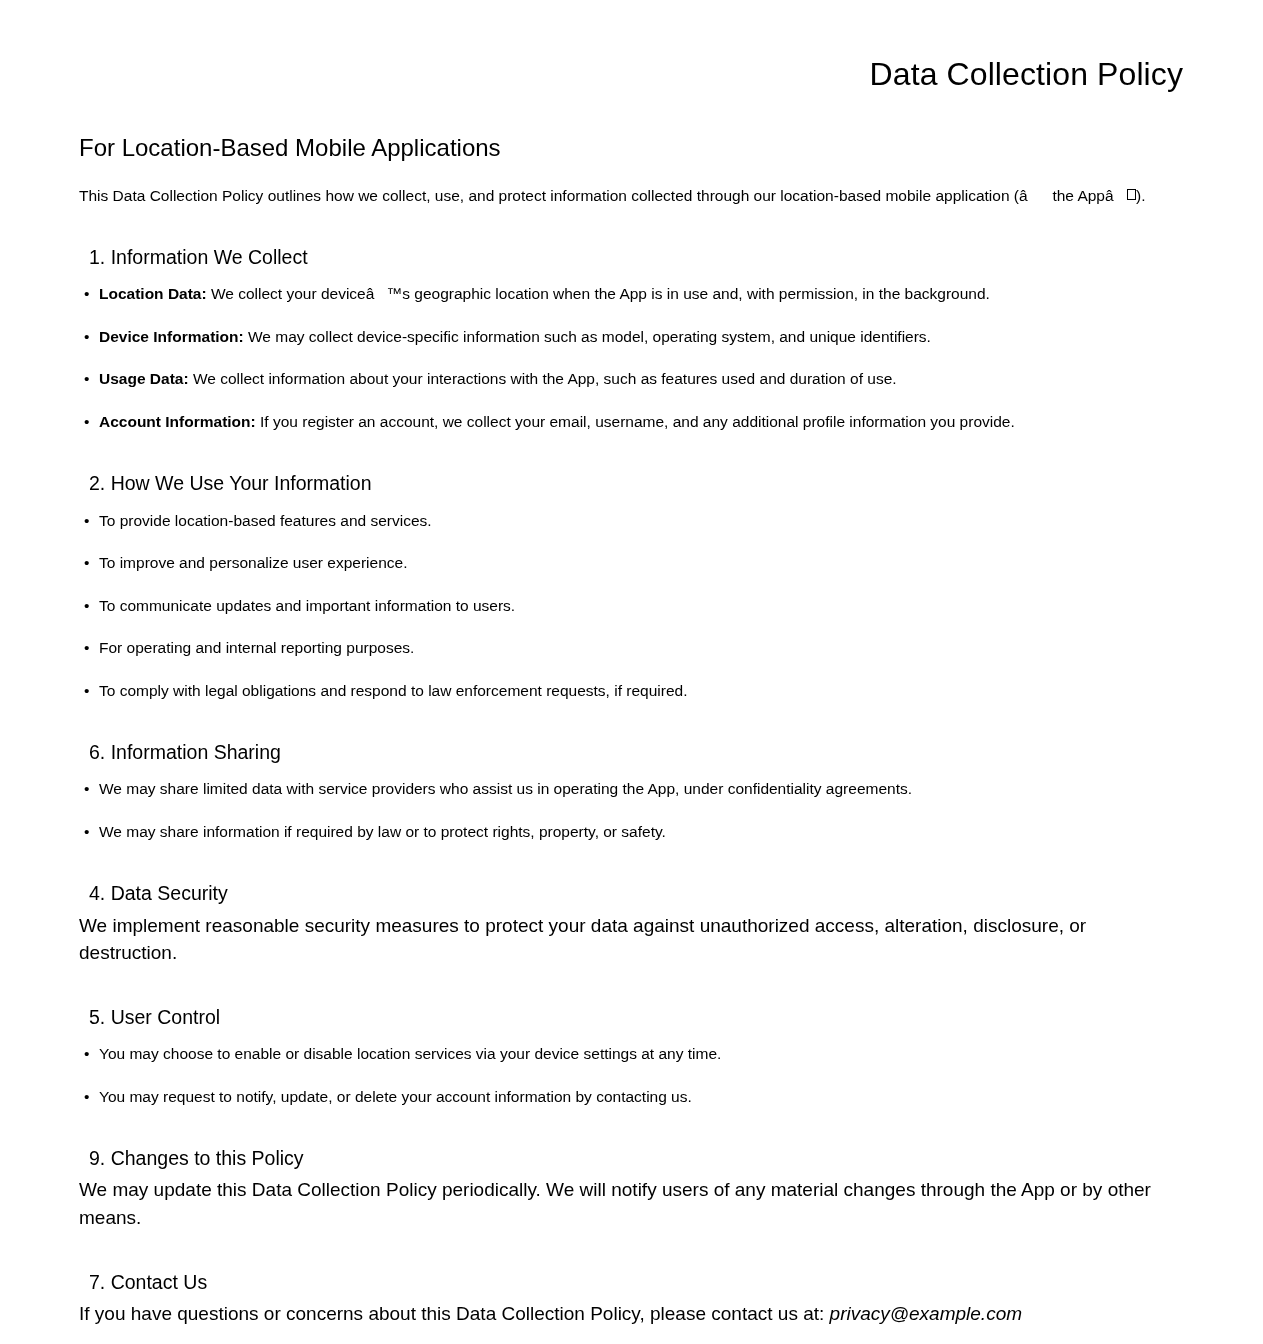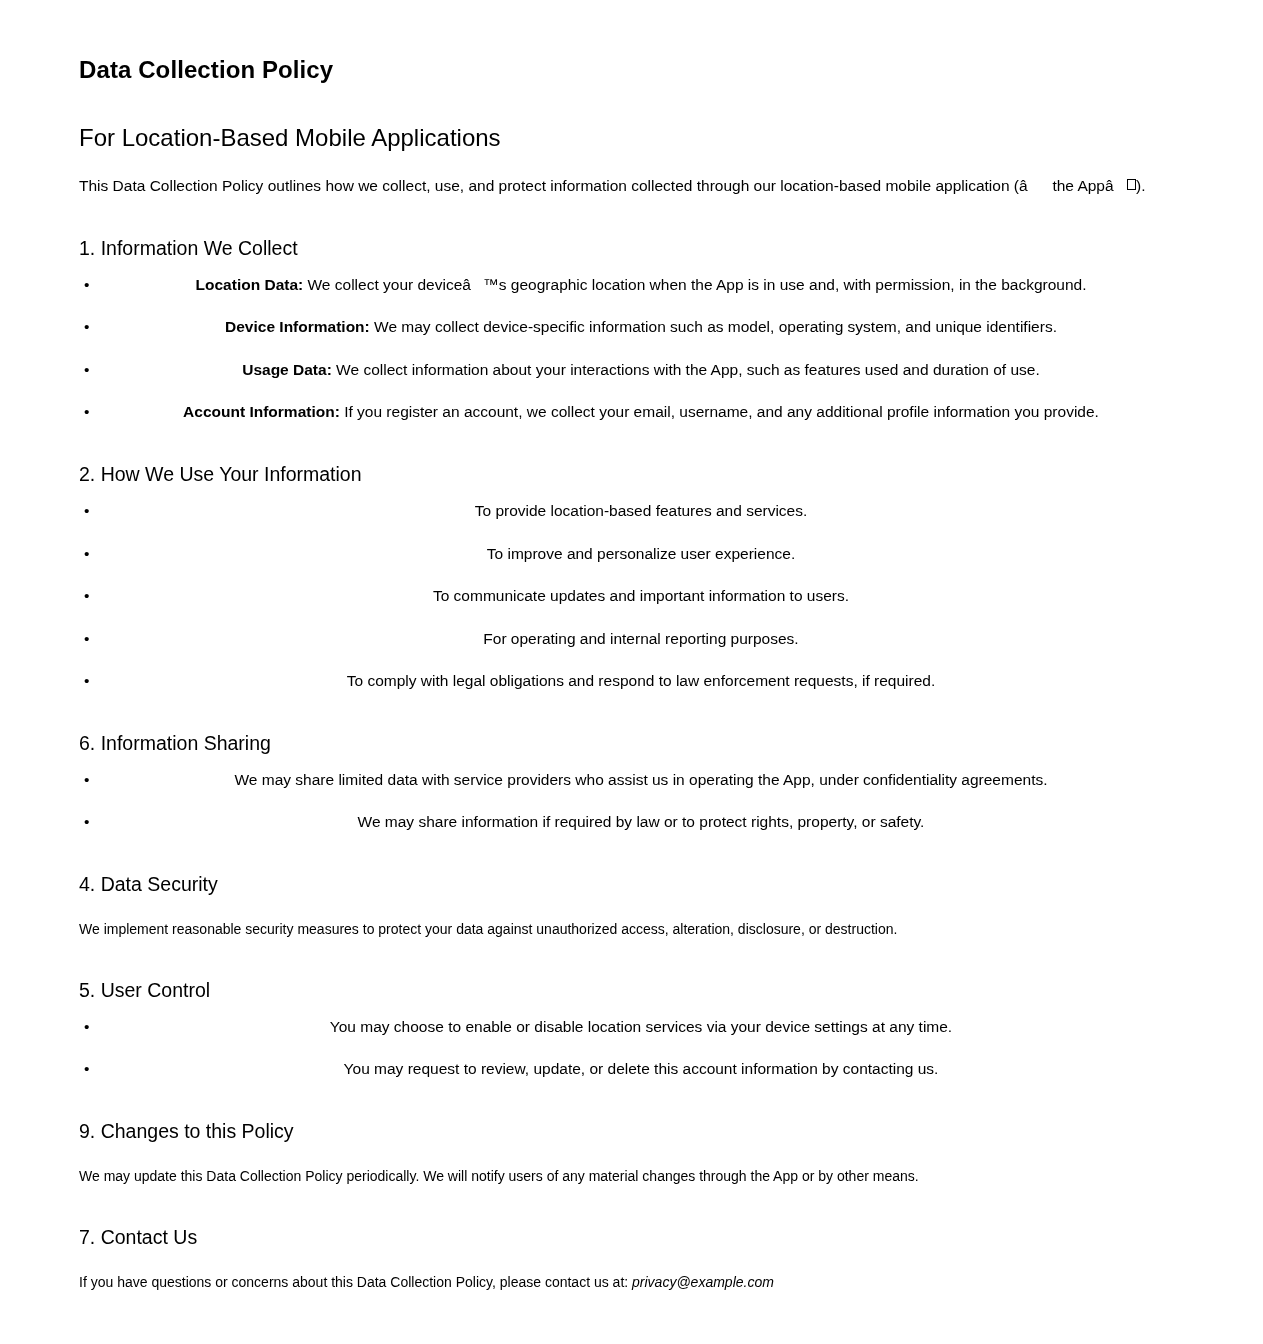--- a/index.html
+++ b/index.html
@@ -13,57 +13,57 @@
     font-family: "Liberation Sans", sans-serif;
     color: #000000;
     -webkit-font-smoothing: antialiased;
   }
   .page {
     padding: 40px 80px 40px 79px;
     box-sizing: border-box;
     width: 1263px;
   }
   .doc-title {
-    font-size: 24px;
-    font-weight: 700;
+    font-size: 32px;
+    font-weight: 400;
     line-height: 1.18;
     margin: 16px 0 0 0;
     letter-spacing: 0.1px;
+    text-align: right;
   }
   .doc-subtitle {
     font-size: 24px;
     font-weight: 400;
     line-height: 1.2;
     margin: 40px 0 0 0;
   }
   .intro {
     font-size: 15.5px;
     font-weight: 400;
     line-height: 1.45;
     margin: 22px 0 0 0;
   }
   .section {
     margin-top: 0;
   }
   .section-heading {
     font-size: 19.5px;
     font-weight: 400;
     line-height: 1.25;
-    margin: 38px 0 0 0;
+    margin: 38px 0 0 10px;
   }
   .para {
-    font-size: 14px;
+    font-size: 19px;
     line-height: 1.45;
-    margin: 23px 0 0 0;
+    margin: 6px 0 0 0;
   }
   ul.bullets {
     list-style: none;
     margin: 14px 0 0 0;
     padding: 0;
-    text-align: center;
   }
   ul.bullets li {
     font-size: 15.5px;
     line-height: 1.45;
     margin: 0 0 0 0;
     padding: 0 0 0 20px;
     position: relative;
   }
   ul.bullets li + li {
     margin-top: 20px;
@@ -135,21 +135,21 @@
 
   <section class="section">
     <h3 class="section-heading">4. Data Security</h3>
     <p class="para">We implement reasonable security measures to protect your data against unauthorized access, alteration, disclosure, or destruction.</p>
   </section>
 
   <section class="section">
     <h3 class="section-heading">5. User Control</h3>
     <ul class="bullets">
       <li><span>You may choose to enable or disable location services via your device settings at any time.</span></li>
-      <li><span>You may request to review, update, or delete this account information by contacting us.</span></li>
+      <li><span>You may request to notify, update, or delete your account information by contacting us.</span></li>
     </ul>
   </section>
 
   <section class="section">
     <h3 class="section-heading">9. Changes to this Policy</h3>
     <p class="para">We may update this Data Collection Policy periodically. We will notify users of any material changes through the App or by other means.</p>
   </section>
 
   <section class="section">
     <h3 class="section-heading">7. Contact Us</h3>

